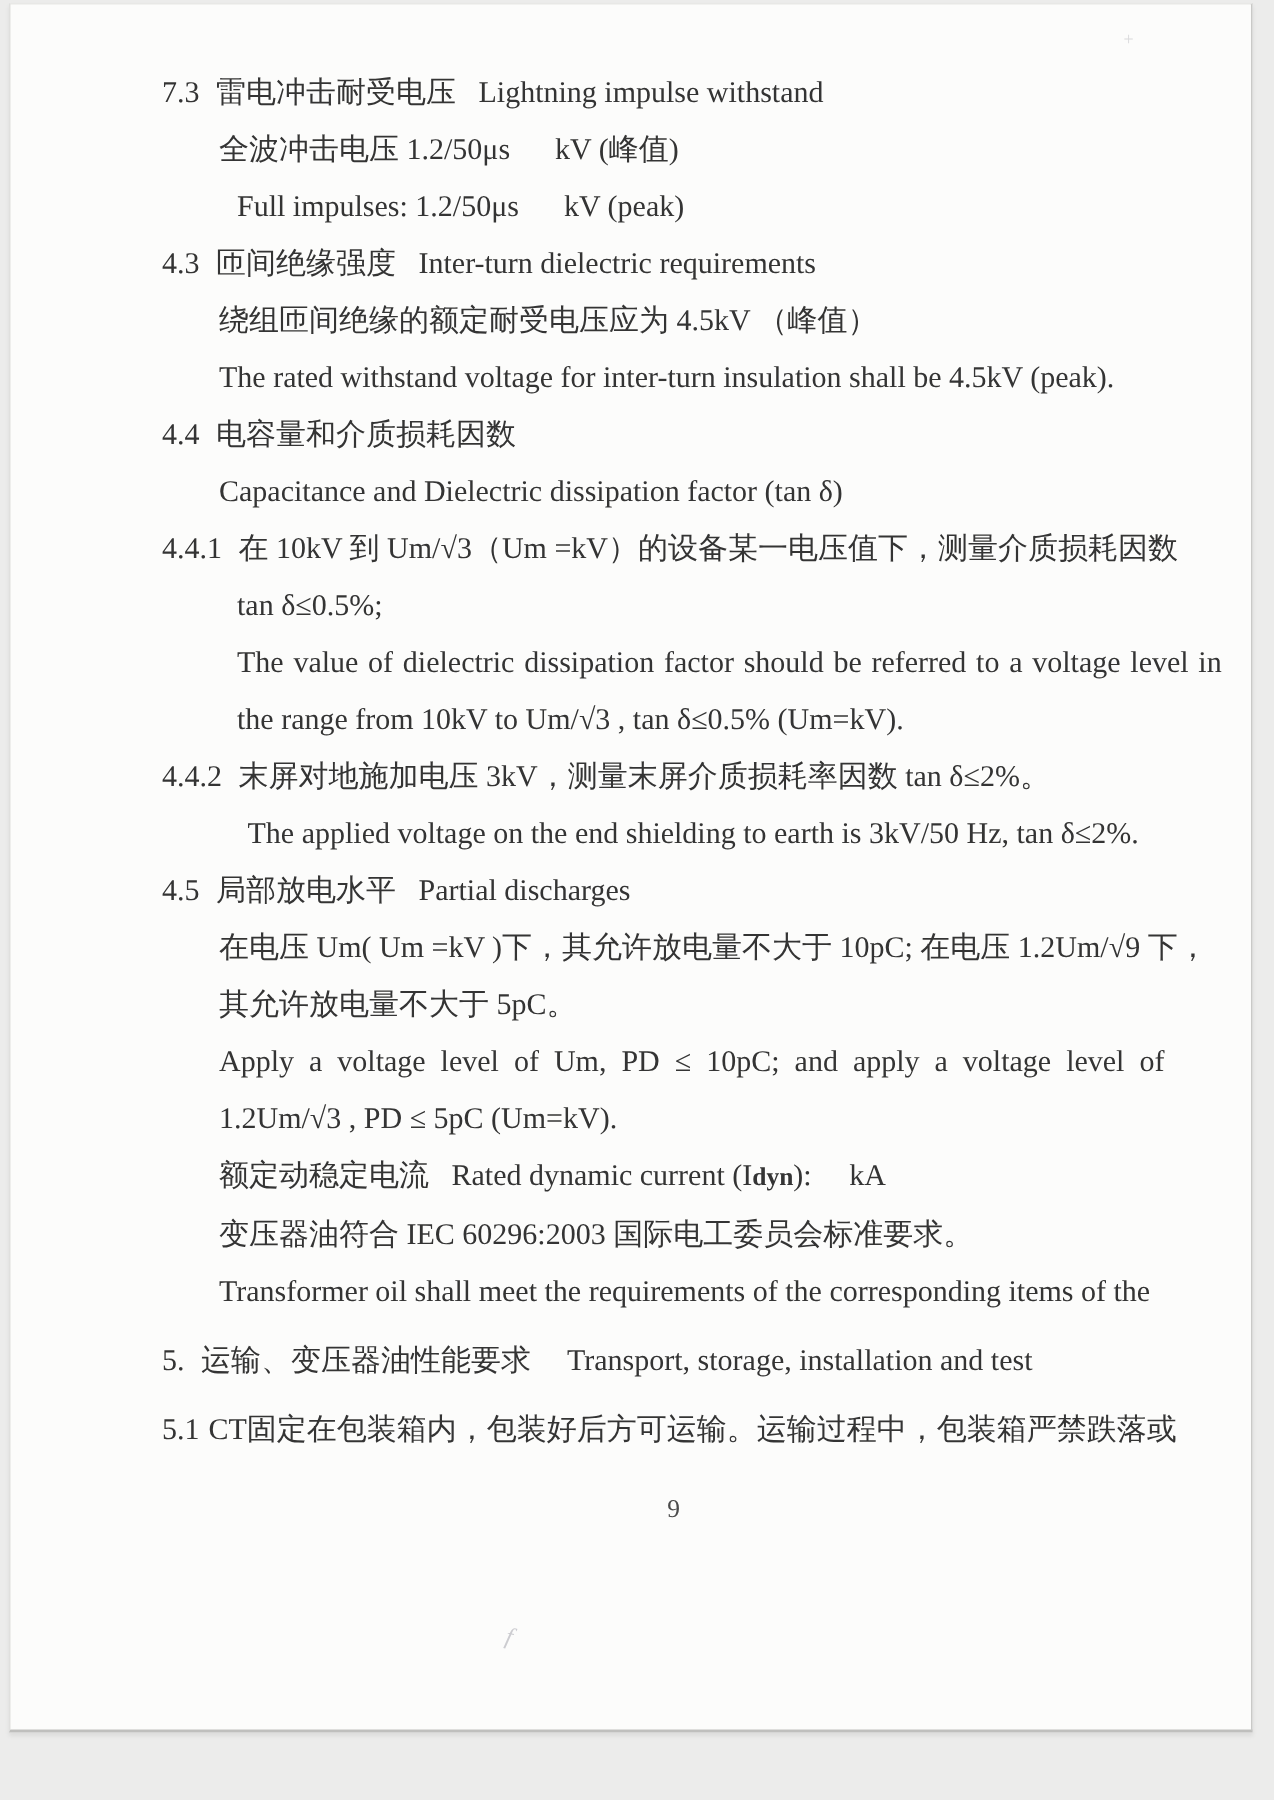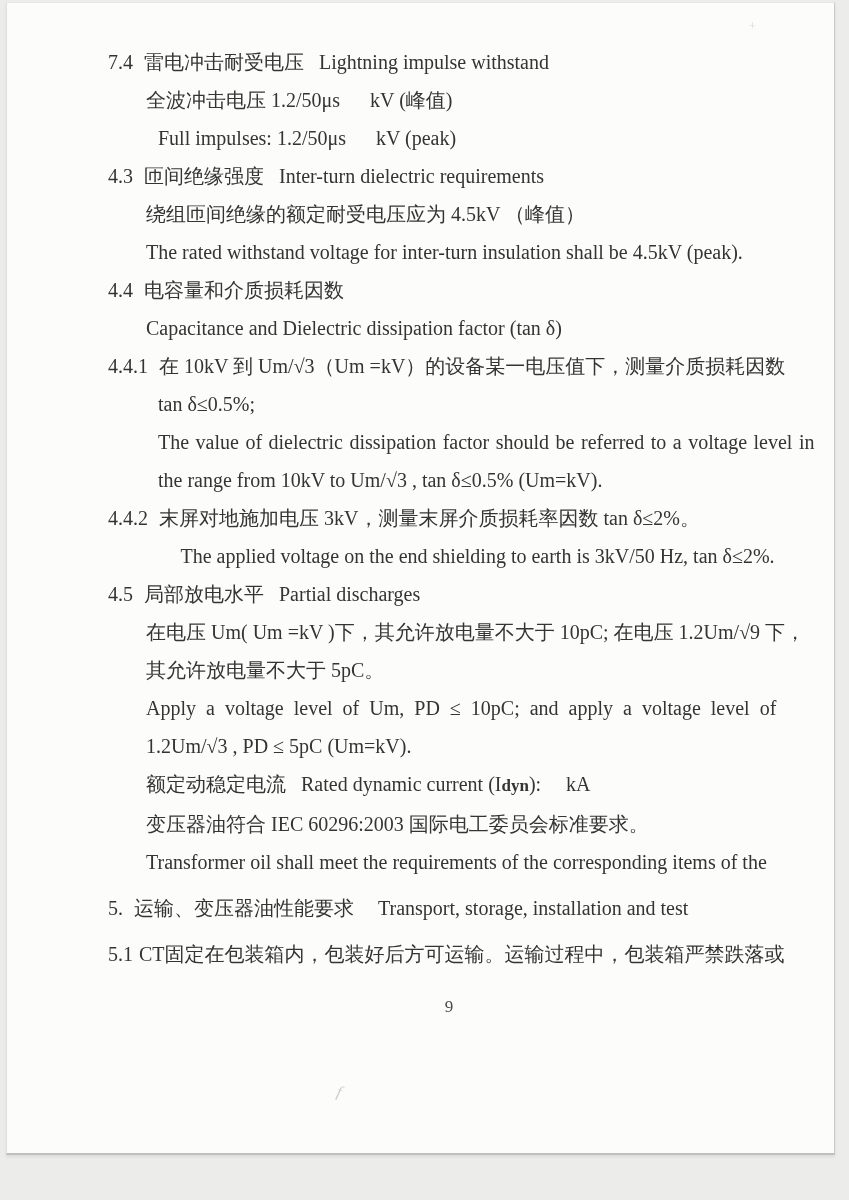--- a/index.html
+++ b/index.html
@@ -32,21 +32,21 @@
     min-height: 38px;
     white-space: nowrap;
   }
   .line span { white-space: pre; }
   .no   { margin-right: 11px; }
   .no-tight { margin-right: 6px; }
   .gap-l { margin-left: 15px; }
   .gap-xl { margin-left: 24px; }
   .ind1 { margin-left: 38px; }
   .ind2 { margin-left: 50px; }
-  .ind3 { margin-left: 57px; text-align: center; }
+  .ind3 { margin-left: 57px; }
   .b { font-weight: 700; font-size: 17px; }
   .justify-wide { word-spacing: 5px; }
   .justify-sm { word-spacing: 1.5px; }
   .mt8 { margin-top: 8px; }
   .footer {
     margin-top: 24px;
     text-align: center;
     font-size: 17px;
     color: #4b4b4b;
   }
@@ -63,21 +63,21 @@
     color: rgba(140,140,150,0.30);
     font-size: 12px;
   }
 </style>
 </head>
 <body>
 
 <div class="page">
   <div class="content">
 
-    <div class="line"><span class="no">7.4</span><span>雷电冲击耐受电压</span><span class="gap-l">Lightning impulse withstand</span></div>
+    <div class="line"><span class="no">7.3</span><span>雷电冲击耐受电压</span><span class="gap-l">Lightning impulse withstand</span></div>
     <div class="line ind1"><span>全波冲击电压 1.2/50μs      kV (峰值)</span></div>
     <div class="line ind2"><span>Full impulses: 1.2/50μs      kV (peak)</span></div>
 
     <div class="line"><span class="no">4.3</span><span>匝间绝缘强度</span><span class="gap-l">Inter-turn dielectric requirements</span></div>
     <div class="line ind1"><span>绕组匝间绝缘的额定耐受电压应为 4.5kV （峰值）</span></div>
     <div class="line ind1"><span>The rated withstand voltage for inter-turn insulation shall be 4.5kV (peak).</span></div>
 
     <div class="line"><span class="no">4.4</span><span>电容量和介质损耗因数</span></div>
     <div class="line ind1"><span>Capacitance and Dielectric dissipation factor (tan δ)</span></div>
 

